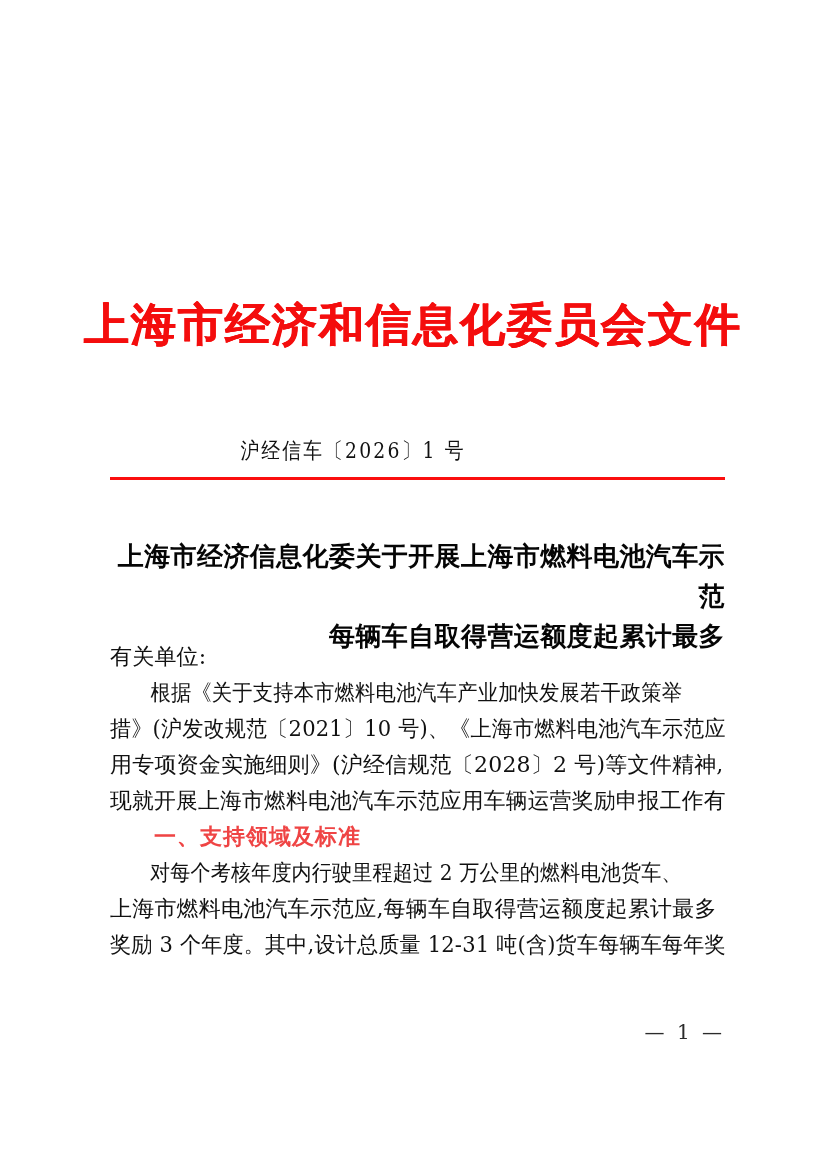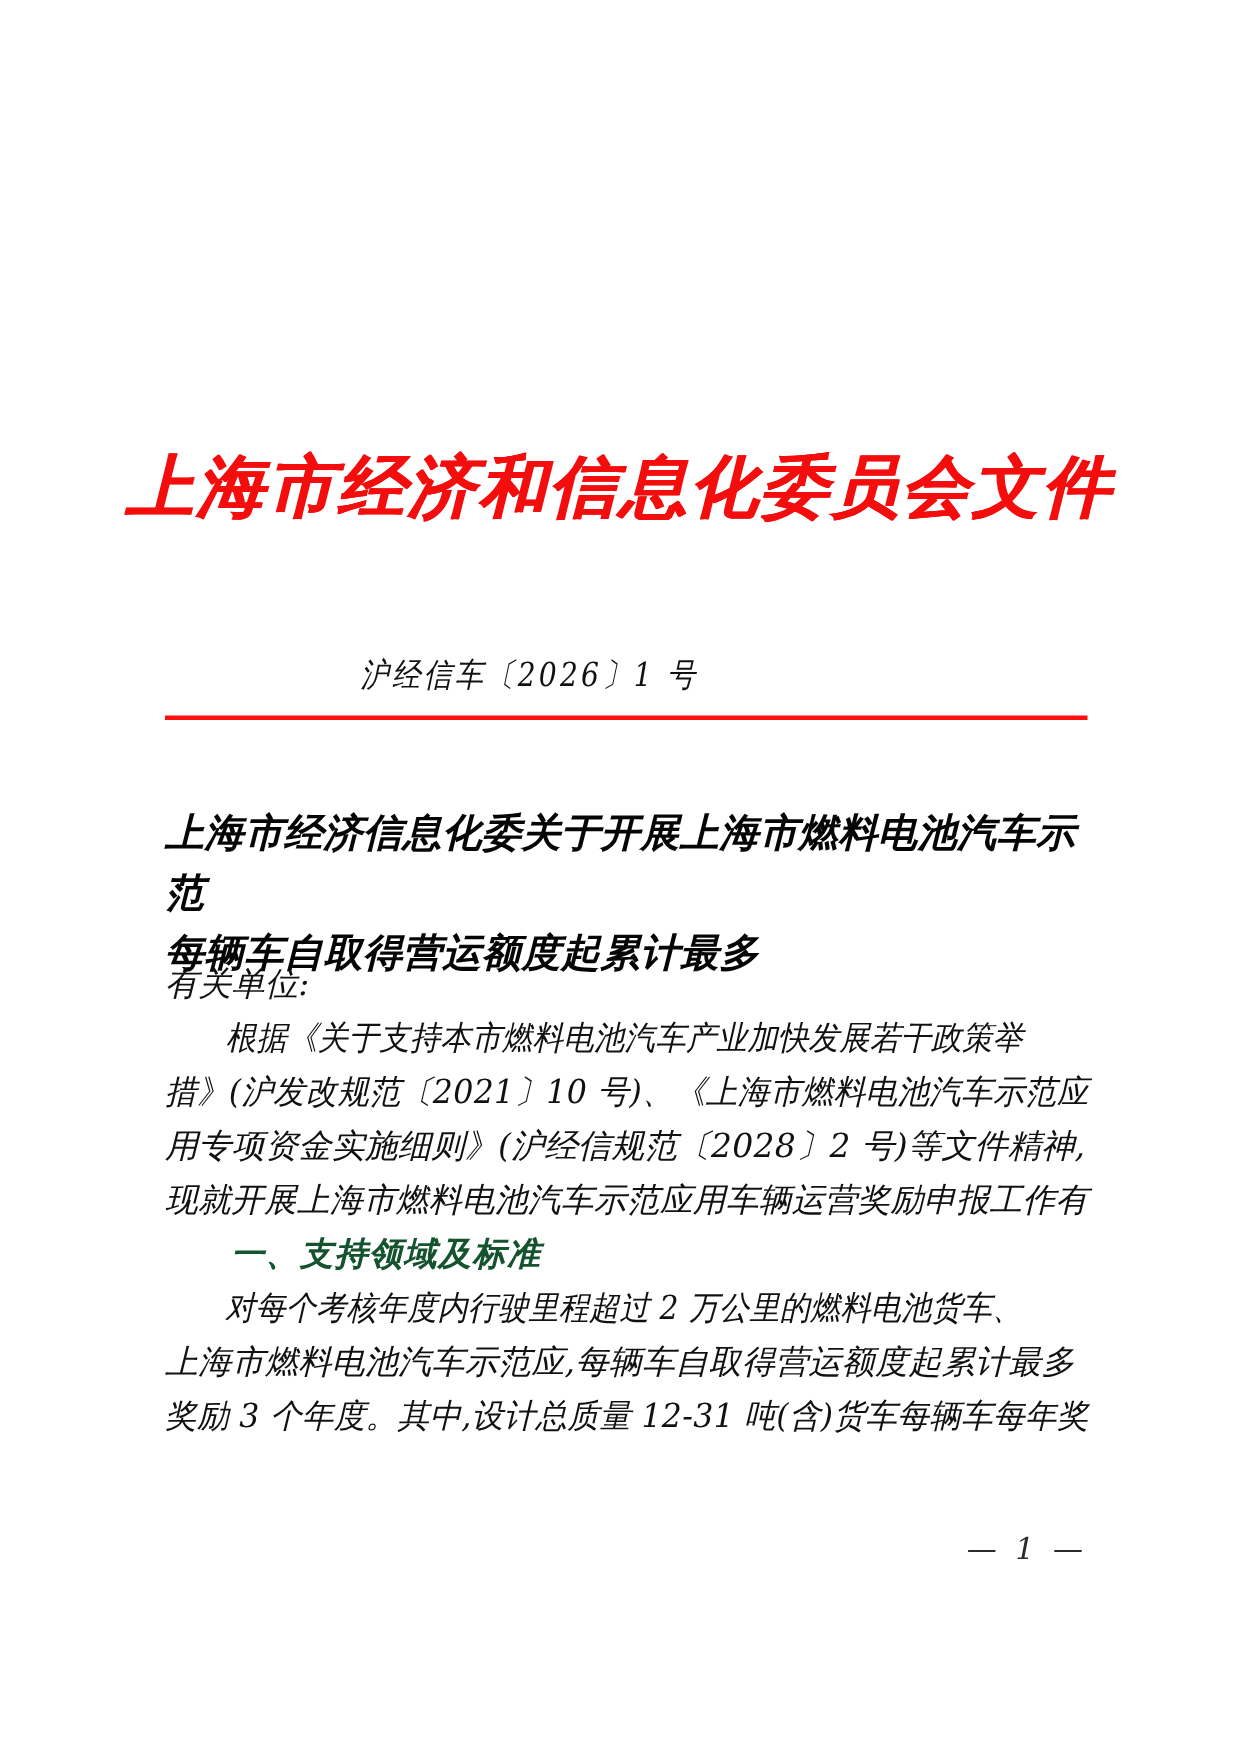--- a/index.html
+++ b/index.html
@@ -8,21 +8,20 @@
     background: #ffffff;
   }
 
   .page {
     position: relative;
     width: 826px;
     height: 1169px;
     background: #ffffff;
     overflow: hidden;
     font-family: "DejaVu Serif", serif;
-    font-style: italic;
     -webkit-font-smoothing: antialiased;
   }
 
   
   .letterhead {
     position: absolute;
     left: 0;
     top: 296px;
     width: 826px;
     text-align: center;
@@ -64,21 +63,21 @@
     height: 2.5px;
     background: #fb0f0f;
   }
 
   
   .doc-title {
     position: absolute;
     left: 110px;
     top: 536px;
     width: 615px;
-    text-align: left;
+    text-align: right;
     color: #050505;
     font-family: "DejaVu Serif", "Liberation Serif", serif;
     font-weight: bold;
     font-size: 26px;
     line-height: 40px;
     letter-spacing: 0.4px;
   }
 
   .doc-title .title-line {
     display: block;
@@ -105,21 +104,21 @@
 
   
   .indent2 {
     padding-left: 44px;
   }
 
   
   .section-heading {
     display: block;
     padding-left: 44px;
-    color: #14532d;
+    color: #ef4444;
     font-family: "DejaVu Sans", "Liberation Sans", sans-serif;
     font-weight: bold;
     font-size: 22px;
     line-height: 36px;
     height: 36px;
     letter-spacing: 1px;
     white-space: nowrap;
   }
 
   

